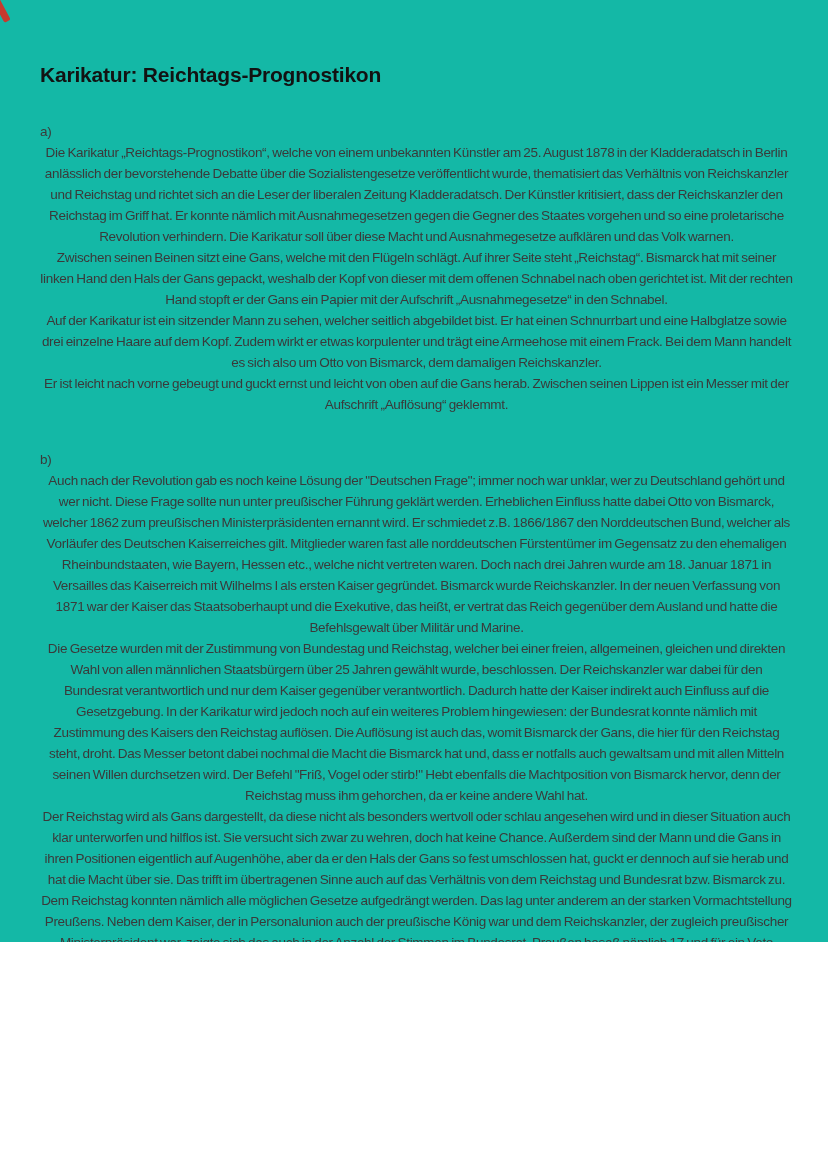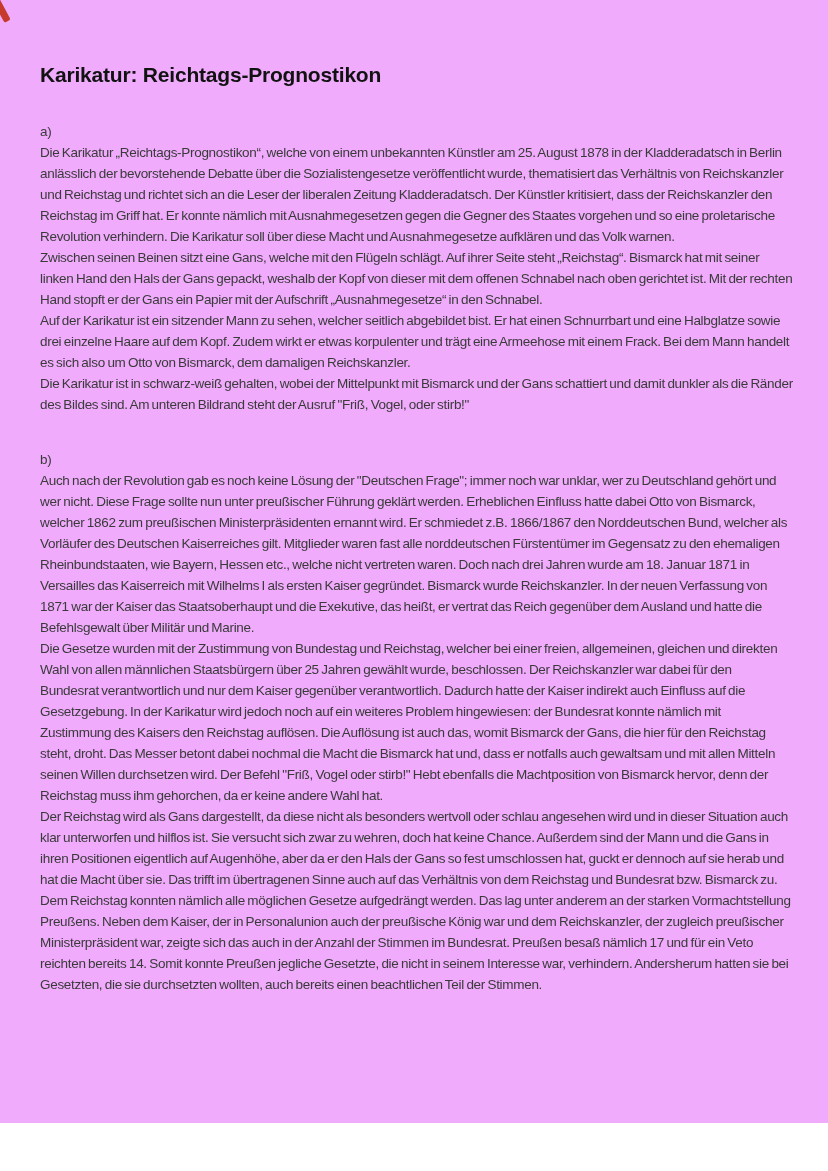--- a/index.html
+++ b/index.html
@@ -3,22 +3,22 @@
 <meta charset="utf-8">
 <style>
   html, body {
     margin: 0;
     padding: 0;
     background: #ffffff;
   }
   .page {
     position: relative;
     width: 828px;
-    height: 1123px;
-    background: #f0abfc;
+    height: 942px;
+    background: #14b8a6;
     overflow: hidden;
     font-family: "Liberation Sans", "DejaVu Sans", sans-serif;
     color: #3a3a3a;
   }
   .content {
     position: absolute;
     left: 40px;
     top: 0;
     width: 753px;
   }
@@ -39,21 +39,21 @@
     line-height: 21px;
     letter-spacing: -0.3px;
     color: #3a3a3a;
   }
   p.para {
     margin: 0;
     font-size: 13.5px;
     line-height: 21px;
     letter-spacing: -0.3px;
     word-spacing: -1px;
-    text-align: left;
+    text-align: center;
     color: #3a3a3a;
   }
   .mark {
     position: absolute;
     background: #b03028; 
   }
   .mark-top-left {
     left: -3px;
     top: -7px;
     width: 7px;
@@ -79,21 +79,21 @@
 
   <div class="content">
 
     <h1 class="doc-title">Karikatur: Reichtags-Prognostikon</h1>
 
     <div class="section">
       <div class="sec-label">a)</div>
       <p class="para">Die Karikatur „Reichtags-Prognostikon“, welche von einem unbekannten Künstler am 25. August 1878 in der Kladderadatsch in Berlin anlässlich der bevorstehende Debatte über die Sozialistengesetze veröffentlicht wurde, thematisiert das Verhältnis von Reichskanzler und Reichstag und richtet sich an die Leser der liberalen Zeitung Kladderadatsch. Der Künstler kritisiert, dass der Reichskanzler den Reichstag im Griff hat. Er konnte nämlich mit Ausnahmegesetzen gegen die Gegner des Staates vorgehen und so eine proletarische Revolution verhindern. Die Karikatur soll über diese Macht und Ausnahmegesetze aufklären und das Volk warnen.</p>
       <p class="para">Zwischen seinen Beinen sitzt eine Gans, welche mit den Flügeln schlägt. Auf ihrer Seite steht „Reichstag“. Bismarck hat mit seiner linken Hand den Hals der Gans gepackt, weshalb der Kopf von dieser mit dem offenen Schnabel nach oben gerichtet ist. Mit der rechten Hand stopft er der Gans ein Papier mit der Aufschrift „Ausnahmegesetze“ in den Schnabel.</p>
       <p class="para">Auf der Karikatur ist ein sitzender Mann zu sehen, welcher seitlich abgebildet bist. Er hat einen Schnurrbart und eine Halbglatze sowie drei einzelne Haare auf dem Kopf. Zudem wirkt er etwas korpulenter und trägt eine Armeehose mit einem Frack. Bei dem Mann handelt es sich also um Otto von Bismarck, dem damaligen Reichskanzler.</p>
-      <p class="para">Die Karikatur ist in schwarz-weiß gehalten, wobei der Mittelpunkt mit Bismarck und der Gans schattiert und damit dunkler als die Ränder des Bildes sind. Am unteren Bildrand steht der Ausruf "Friß, Vogel, oder stirb!"</p>
+      <p class="para">Er ist leicht nach vorne gebeugt und guckt ernst und leicht von oben auf die Gans herab. Zwischen seinen Lippen ist ein Messer mit der Aufschrift „Auflösung“ geklemmt.</p>
     </div>
 
     <div class="section">
       <div class="sec-label">b)</div>
       <p class="para">Auch nach der Revolution gab es noch keine Lösung der "Deutschen Frage"; immer noch war unklar, wer zu Deutschland gehört und wer nicht. Diese Frage sollte nun unter preußischer Führung geklärt werden. Erheblichen Einfluss hatte dabei Otto von Bismarck, welcher 1862 zum preußischen Ministerpräsidenten ernannt wird. Er schmiedet z.B. 1866/1867 den Norddeutschen Bund, welcher als Vorläufer des Deutschen Kaiserreiches gilt. Mitglieder waren fast alle norddeutschen Fürstentümer im Gegensatz zu den ehemaligen Rheinbundstaaten, wie Bayern, Hessen etc., welche nicht vertreten waren. Doch nach drei Jahren wurde am 18. Januar 1871 in Versailles das Kaiserreich mit Wilhelms I als ersten Kaiser gegründet. Bismarck wurde Reichskanzler. In der neuen Verfassung von 1871 war der Kaiser das Staatsoberhaupt und die Exekutive, das heißt, er vertrat das Reich gegenüber dem Ausland und hatte die Befehlsgewalt über Militär und Marine.</p>
       <p class="para">Die Gesetze wurden mit der Zustimmung von Bundestag und Reichstag, welcher bei einer freien, allgemeinen, gleichen und direkten Wahl von allen männlichen Staatsbürgern über 25 Jahren gewählt wurde, beschlossen. Der Reichskanzler war dabei für den Bundesrat verantwortlich und nur dem Kaiser gegenüber verantwortlich. Dadurch hatte der Kaiser indirekt auch Einfluss auf die Gesetzgebung. In der Karikatur wird jedoch noch auf ein weiteres Problem hingewiesen: der Bundesrat konnte nämlich mit Zustimmung des Kaisers den Reichstag auflösen. Die Auflösung ist auch das, womit Bismarck der Gans, die hier für den Reichstag steht, droht. Das Messer betont dabei nochmal die Macht die Bismarck hat und, dass er notfalls auch gewaltsam und mit allen Mitteln seinen Willen durchsetzen wird. Der Befehl "Friß, Vogel oder stirb!" Hebt ebenfalls die Machtposition von Bismarck hervor, denn der Reichstag muss ihm gehorchen, da er keine andere Wahl hat.</p>
       <p class="para">Der Reichstag wird als Gans dargestellt, da diese nicht als besonders wertvoll oder schlau angesehen wird und in dieser Situation auch klar unterworfen und hilflos ist. Sie versucht sich zwar zu wehren, doch hat keine Chance. Außerdem sind der Mann und die Gans in ihren Positionen eigentlich auf Augenhöhe, aber da er den Hals der Gans so fest umschlossen hat, guckt er dennoch auf sie herab und hat die Macht über sie. Das trifft im übertragenen Sinne auch auf das Verhältnis von dem Reichstag und Bundesrat bzw. Bismarck zu. Dem Reichstag konnten nämlich alle möglichen Gesetze aufgedrängt werden. Das lag unter anderem an der starken Vormachtstellung Preußens. Neben dem Kaiser, der in Personalunion auch der preußische König war und dem Reichskanzler, der zugleich preußischer Ministerpräsident war, zeigte sich das auch in der Anzahl der Stimmen im Bundesrat. Preußen besaß nämlich 17 und für ein Veto reichten bereits 14. Somit konnte Preußen jegliche Gesetzte, die nicht in seinem Interesse war, verhindern. Andersherum hatten sie bei Gesetzten, die sie durchsetzten wollten, auch bereits einen beachtlichen Teil der Stimmen.</p>
     </div>
 
   </div>

